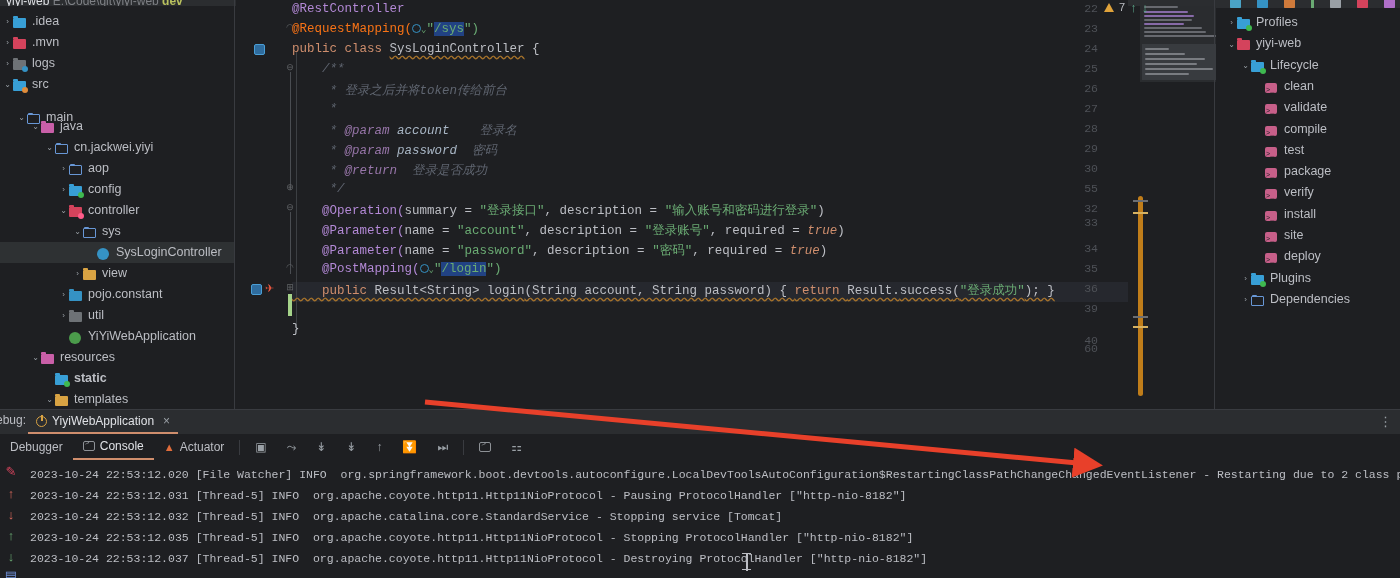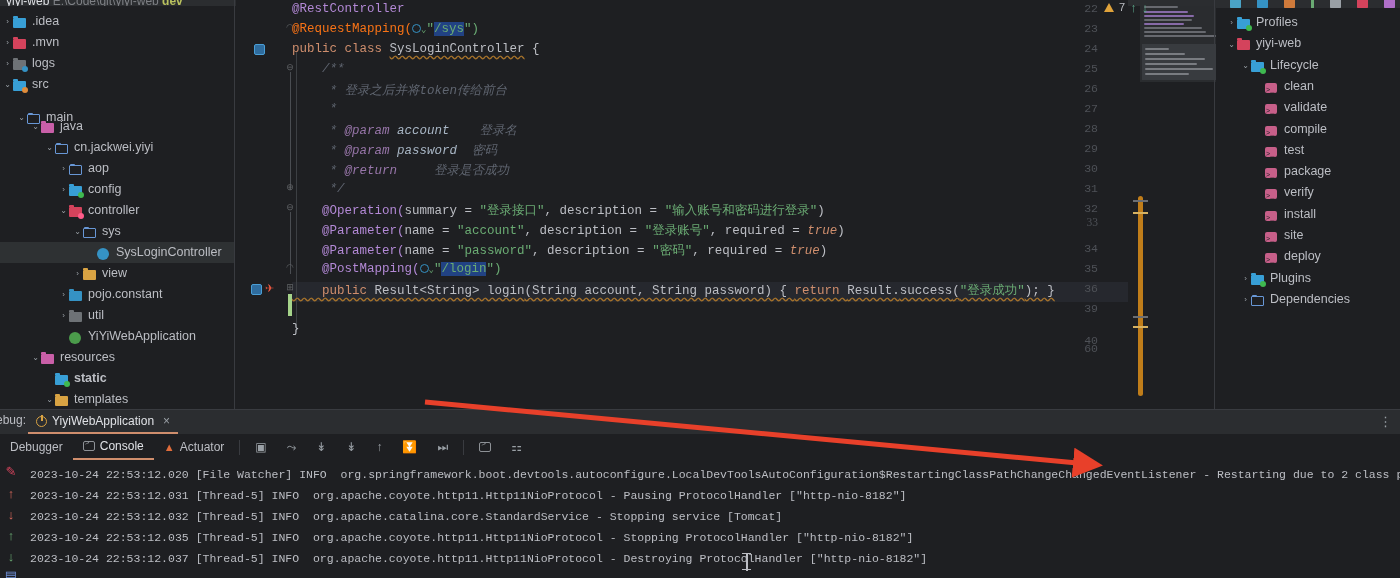--- a/index.html
+++ b/index.html
@@ -279,28 +279,28 @@
         <div class="code-line" style="top: 62px;"><span style="color: rgb(95, 101, 112); font-style: italic;">    /**</span></div>
         <div class="gutter-num" style="top: 82px;">26</div>
         <div class="code-line" style="top: 82px;"><span style="color: rgb(95, 101, 112); font-style: italic;">     * </span><span style="color: rgb(95, 101, 112); font-style: italic;">登录之后并将token传给前台</span></div>
         <div class="gutter-num" style="top: 102px;">27</div>
         <div class="code-line" style="top: 102px;"><span style="color: rgb(95, 101, 112); font-style: italic;">     *</span></div>
         <div class="gutter-num" style="top: 122px;">28</div>
         <div class="code-line" style="top: 122px;"><span style="color: rgb(95, 101, 112); font-style: italic;">     * </span><span style="color: rgb(152, 118, 170); font-style: italic;">@param</span><span style="color: rgb(169, 183, 198); font-style: italic;"> account</span><span style="color: rgb(95, 101, 112); font-style: italic;">    登录名</span></div>
         <div class="gutter-num" style="top: 142px;">29</div>
         <div class="code-line" style="top: 142px;"><span style="color: rgb(95, 101, 112); font-style: italic;">     * </span><span style="color: rgb(152, 118, 170); font-style: italic;">@param</span><span style="color: rgb(169, 183, 198); font-style: italic;"> password</span><span style="color: rgb(95, 101, 112); font-style: italic;">  密码</span></div>
         <div class="gutter-num" style="top: 162px;">30</div>
-        <div class="code-line" style="top: 162px;"><span style="color: rgb(95, 101, 112); font-style: italic;">     * </span><span style="color: rgb(152, 118, 170); font-style: italic;">@return</span><span style="color: rgb(95, 101, 112); font-style: italic; margin-left: 22px;">  登录是否成功</span></div>
-        <div class="gutter-num" style="top: 182px;">31</div>
+        <div class="code-line" style="top: 162px;"><span style="color: rgb(95, 101, 112); font-style: italic;">     * </span><span style="color: rgb(152, 118, 170); font-style: italic;">@return</span><span style="color: rgb(95, 101, 112); font-style: italic;">  登录是否成功</span></div>
+        <div class="gutter-num" style="top: 182px;">55</div>
         <div class="fold-col" style="top: 182px;">⊕</div>
         <div class="code-line" style="top: 182px;"><span style="color: rgb(95, 101, 112); font-style: italic;">     */</span></div>
         <div class="gutter-num" style="top: 202px;">32</div>
         <div class="fold-col" style="top: 202px;">⊖</div>
         <div class="code-line" style="top: 202px;"><span style="color: rgb(179, 137, 214);">    @Operation(</span><span style="color: rgb(188, 190, 196);">summary</span><span style="color: rgb(188, 190, 196);"> = </span><span style="color: rgb(106, 171, 115);">"登录接口"</span><span style="color: rgb(188, 190, 196);">, </span><span style="color: rgb(188, 190, 196);">description</span><span style="color: rgb(188, 190, 196);"> = </span><span style="color: rgb(106, 171, 115);">"输入账号和密码进行登录"</span><span style="color: rgb(188, 190, 196);">)</span></div>
-        <div class="gutter-num" style="top: 216px; font-family: Liberation Serif, serif;">33</div>
+        <div class="gutter-num" style="top: 216px;">33</div>
         <div class="code-line" style="top: 222px;"><span style="color: rgb(179, 137, 214);">    @Parameter(</span><span style="color: rgb(188, 190, 196);">name</span><span style="color: rgb(188, 190, 196);"> = </span><span style="color: rgb(106, 171, 115);">"account"</span><span style="color: rgb(188, 190, 196);">, </span><span style="color: rgb(188, 190, 196);">description</span><span style="color: rgb(188, 190, 196);"> = </span><span style="color: rgb(106, 171, 115);">"登录账号"</span><span style="color: rgb(188, 190, 196);">, </span><span style="color: rgb(188, 190, 196);">required</span><span style="color: rgb(188, 190, 196);"> = </span><span style="color: rgb(207, 142, 109); font-style: italic;">true</span><span style="color: rgb(188, 190, 196);">)</span></div>
         <div class="gutter-num" style="top: 242px;">34</div>
         <div class="code-line" style="top: 242px;"><span style="color: rgb(179, 137, 214);">    @Parameter(</span><span style="color: rgb(188, 190, 196);">name</span><span style="color: rgb(188, 190, 196);"> = </span><span style="color: rgb(106, 171, 115);">"password"</span><span style="color: rgb(188, 190, 196);">, </span><span style="color: rgb(188, 190, 196);">description</span><span style="color: rgb(188, 190, 196);"> = </span><span style="color: rgb(106, 171, 115);">"密码"</span><span style="color: rgb(188, 190, 196);">, </span><span style="color: rgb(188, 190, 196);">required</span><span style="color: rgb(188, 190, 196);"> = </span><span style="color: rgb(207, 142, 109); font-style: italic;">true</span><span style="color: rgb(188, 190, 196);">)</span></div>
         <div class="gutter-num" style="top: 262px;">35</div>
         <div class="fold-col" style="top: 262px;">◠</div>
         <div class="code-line" style="top: 262px;"><span style="color: rgb(179, 137, 214);">    @PostMapping(</span><span class="globe-mini"></span><span style="color: rgb(106, 171, 115); font-size: 9px;">⌄</span><span style="color: rgb(106, 171, 115);">"</span><span class="sel-str">/login</span><span style="color: rgb(106, 171, 115);">")</span></div>
         <div class="gutter-num" style="top: 282px;">36</div>
         <div class="fold-col" style="top: 282px;">⊞</div>
         <div class="code-line underline-wave" style="top: 282px; text-decoration-color: rgb(169, 116, 42);"><span style="color: rgb(207, 142, 109);">    public </span><span style="color: rgb(188, 190, 196);">Result&lt;String&gt;</span><span style="color: rgb(188, 190, 196);"> login</span><span style="color: rgb(188, 190, 196);">(String account, String password) { </span><span style="color: rgb(207, 142, 109);">return </span><span style="color: rgb(188, 190, 196);">Result.</span><span style="color: rgb(188, 190, 196);">success</span><span style="color: rgb(188, 190, 196);">(</span><span style="color: rgb(106, 171, 115);">"登录成功"</span><span style="color: rgb(188, 190, 196);">); }</span></div>
         <div class="gutter-num" style="top: 302px;">39</div>

